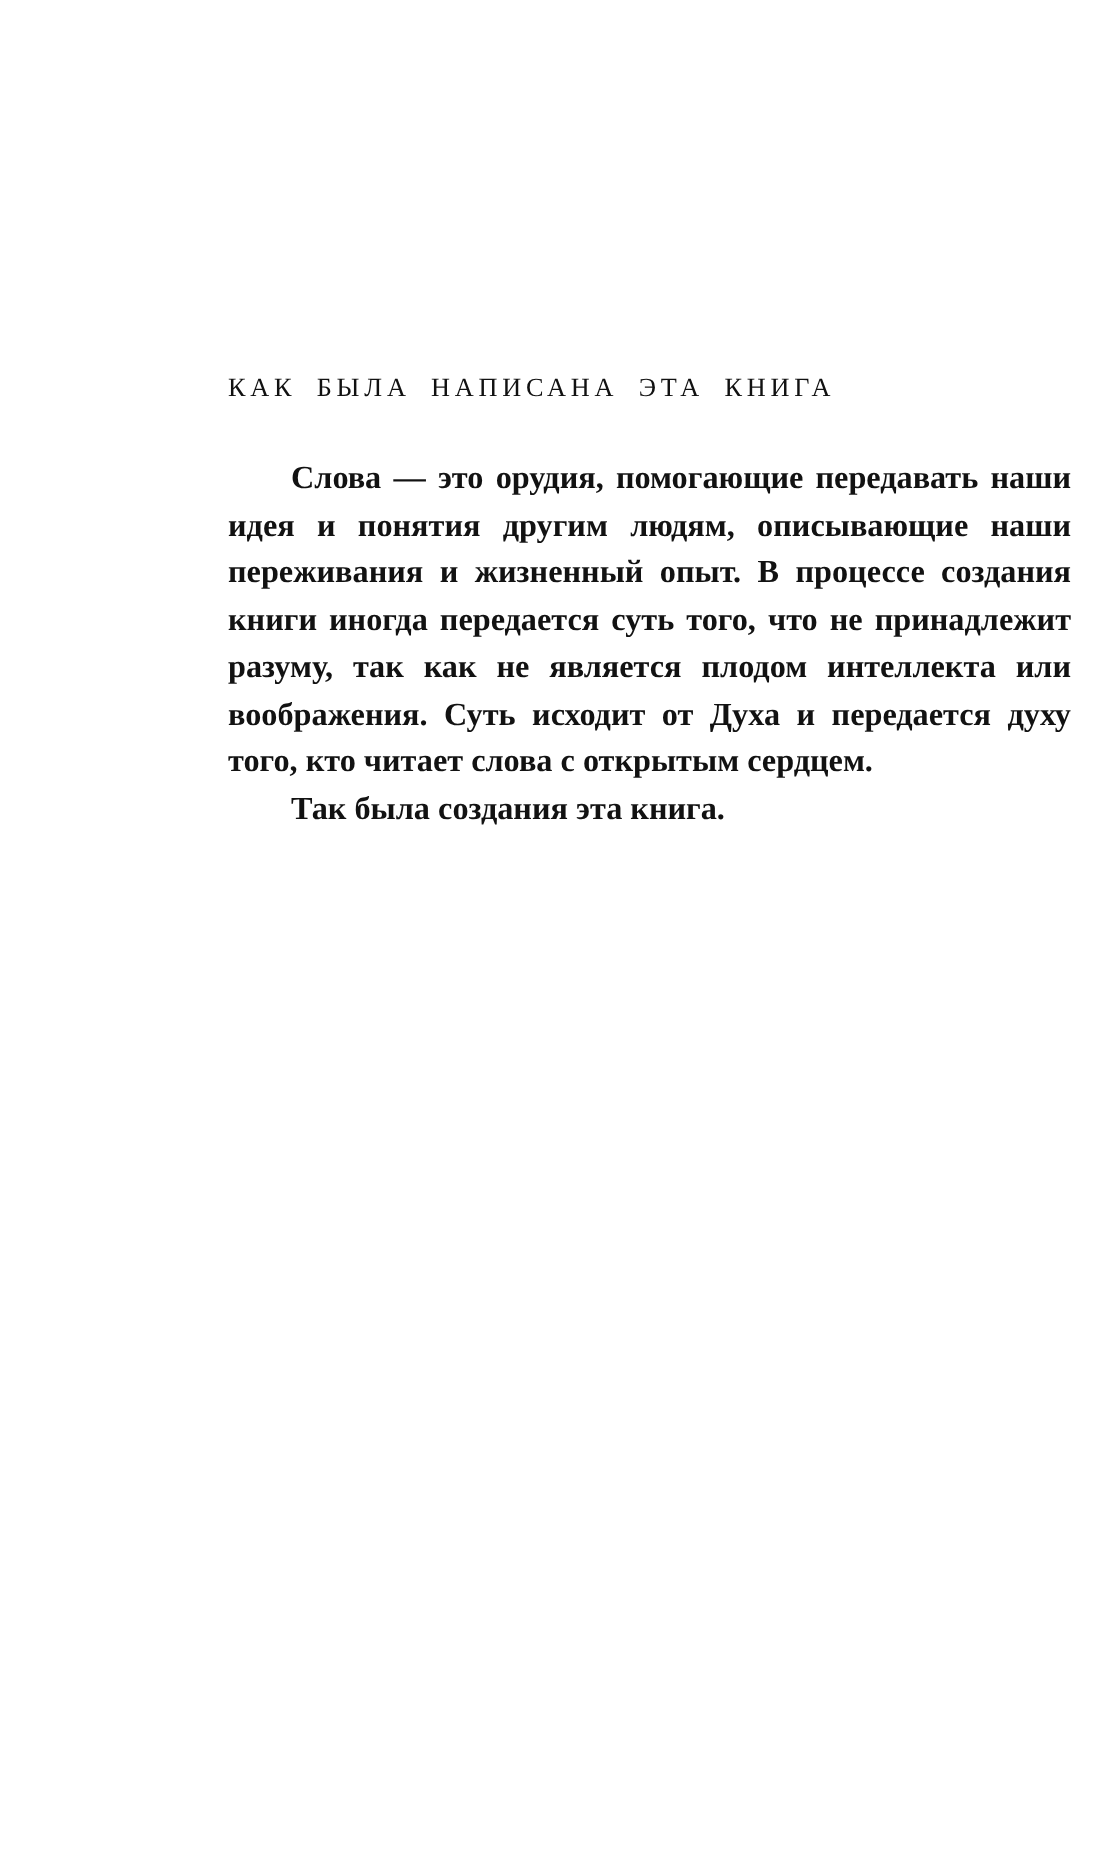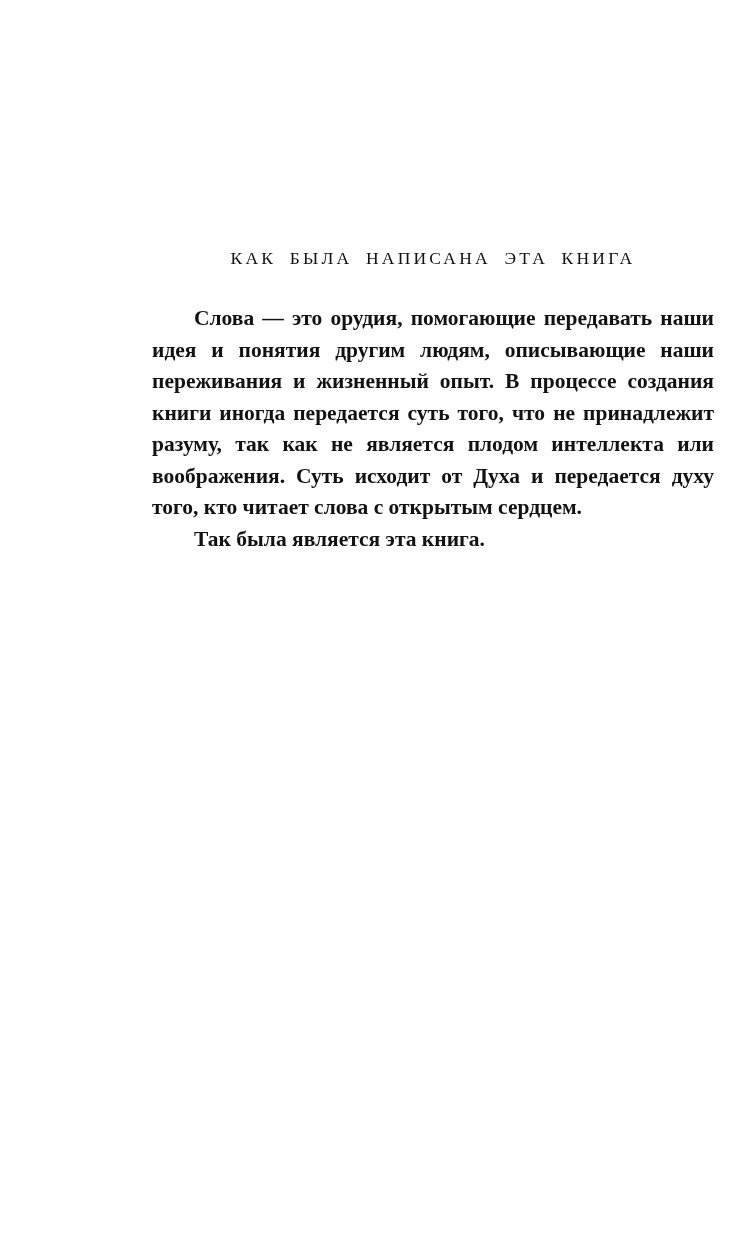--- a/index.html
+++ b/index.html
@@ -21,21 +21,20 @@
     box-sizing: border-box;
     padding: 0 38px;
   }
   .content {
     position: absolute;
     left: 152px;
     right: 28px;
     top: 248px;
   }
   .chapter-title {
-    text-align: center;
     font-size: 17.5px;
     letter-spacing: 3.2px;
     word-spacing: 6px;
     font-weight: 400;
     margin: 0 0 34px 0;
     color: #111111;
     font-family: "Liberation Serif", serif;
   }
   .body-text {
     font-size: 21.5px;
@@ -54,15 +53,15 @@
     font-weight: bold;
   }
 </style>
 </head>
 <body>
 
 <div class="page">
   <div class="content">
     <h1 class="chapter-title">КАК БЫЛА НАПИСАНА ЭТА КНИГА</h1>
     <p class="body-text indent">Слова — это орудия, помогающие передавать наши идея и понятия другим людям, описывающие наши переживания и жизненный опыт. В процессе создания книги иногда передается суть того, что не принадлежит разуму, так как не является плодом интеллекта или воображения. Суть исходит от Духа и передается духу того, кто читает слова с открытым сердцем.</p>
-    <p class="body-text indent">Так была является эта книга.</p>
+    <p class="body-text indent">Так была создания эта книга.</p>
   </div>
 </div>
 
 </body></html>

